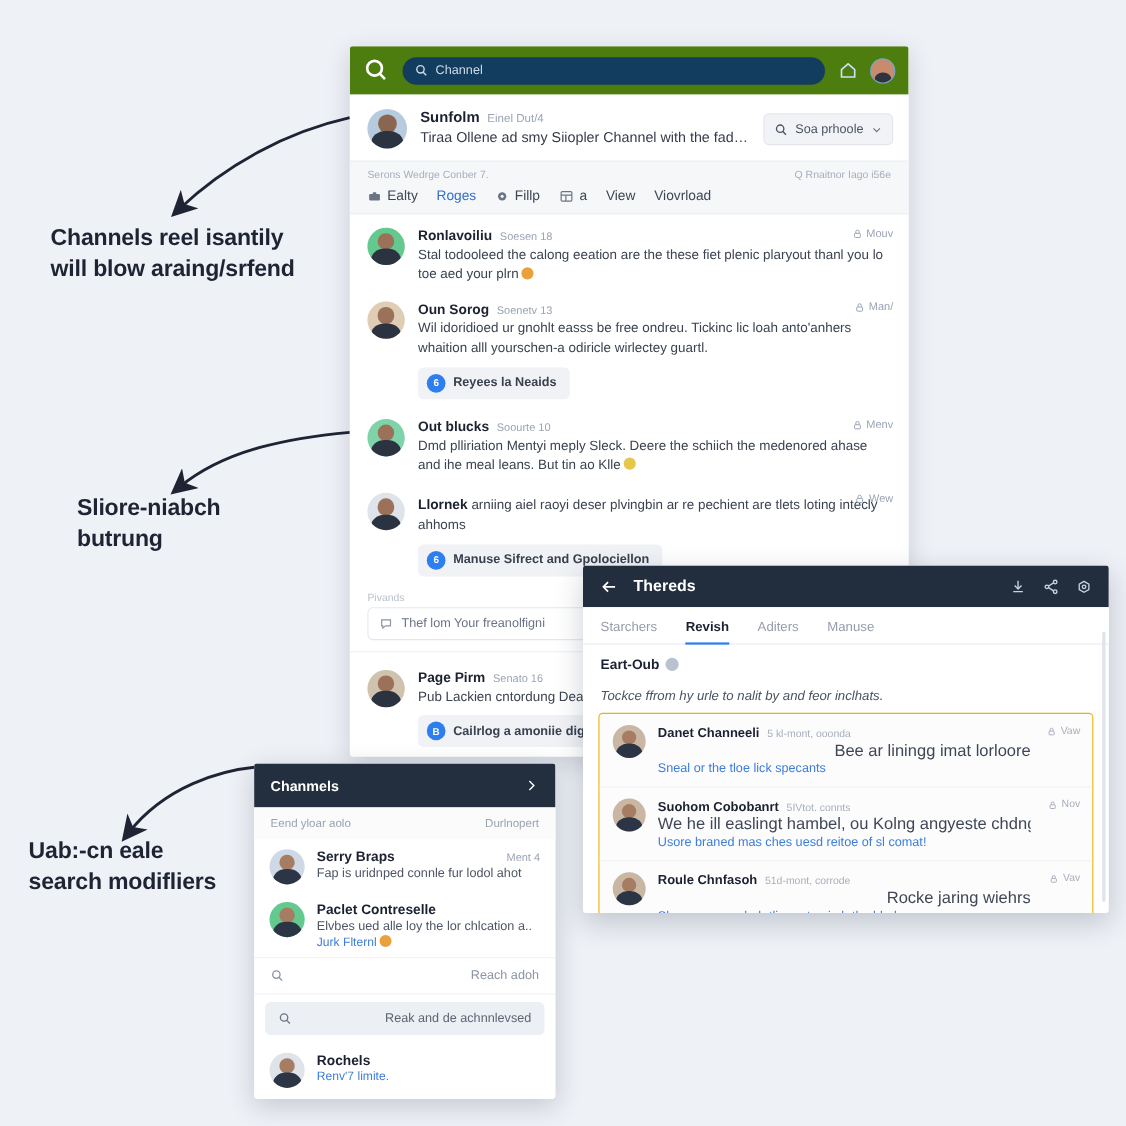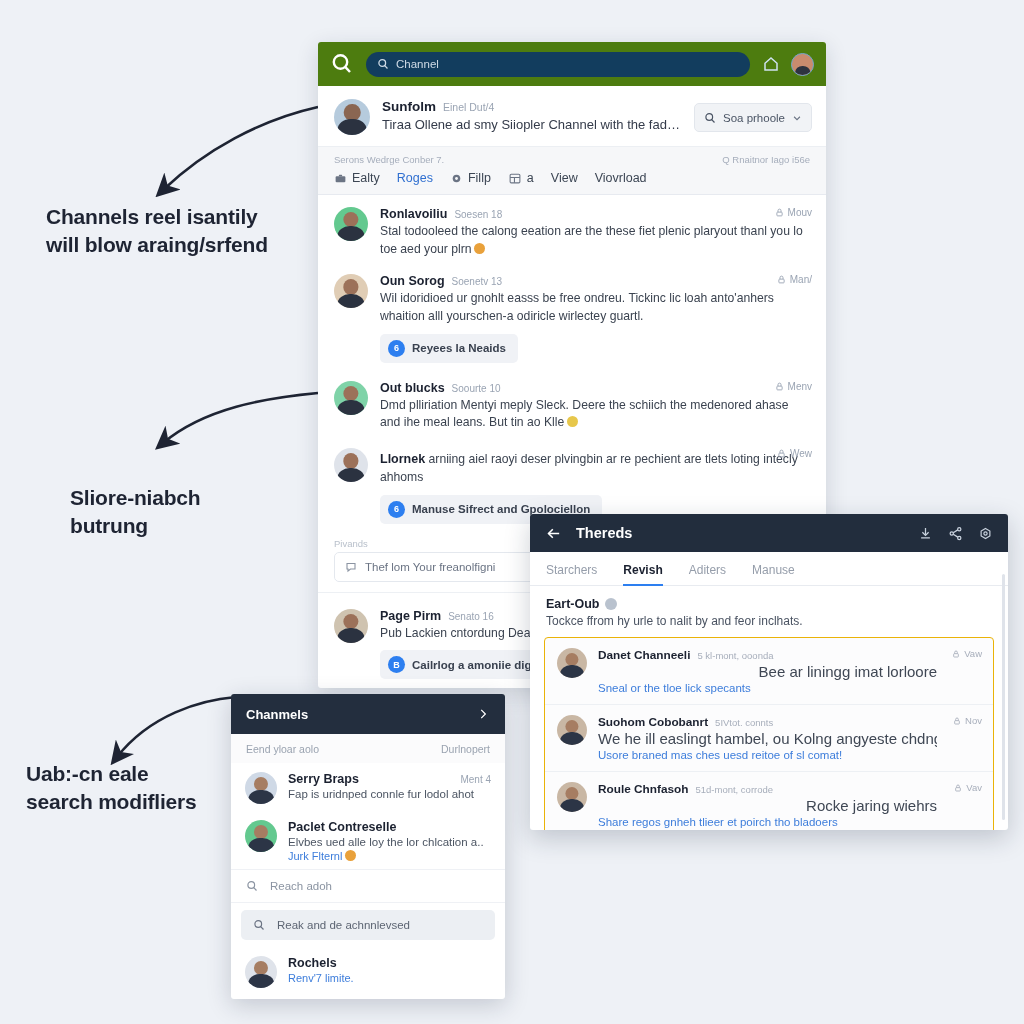--- a/index.html
+++ b/index.html
@@ -16,21 +16,21 @@
   
   .annot {
     position: absolute;
     color: #1e2433;
     font-weight: bold;
     font-size: 21px;
     line-height: 1.32;
     letter-spacing: -0.2px;
   }
   #annot-1 { left: 46px;  top: 203px; width: 270px; }
-  #annot-2 { left: 70px;  top: 484px; width: 250px; }
+  #annot-2 { left: 70px;  top: 448px; width: 250px; }
   #annot-3 { left: 26px;  top: 760px; width: 260px; }
 
   .arrow-layer { position: absolute; inset: 0; pointer-events: none; }
 
   
   #search-window {
     position: absolute;
     left: 318px; top: 42px;
     width: 508px; height: 646px;
     background: #ffffff;
@@ -193,21 +193,21 @@
   .ch-av { width: 32px; height: 32px; border-radius: 50%; flex: 0 0 auto; position: relative; overflow: hidden; }
   .ch-av::after { content:""; position:absolute; left:50%; top:57%; width:80%; height:66%; transform:translateX(-50%); background:#2c3546; border-radius:46% 46% 0 0;}
   .ch-av::before { content:""; position:absolute; left:50%; top:15%; width:44%; height:44%; transform:translateX(-50%); background:#a67d62; border-radius:50%; }
   .ch-body { flex: 1 1 auto; min-width: 0; }
   .ch-l1 { display: flex; justify-content: space-between; align-items: baseline; }
   .ch-name { font-weight: bold; font-size: 12.5px; color: #1b2130; }
   .ch-badge { font-size: 10px; color: #9aa4b3; }
   .ch-txt { font-size: 11.5px; color: #4c5costs; }
   .ch-txt { font-size: 11.5px; color: #4c5563; margin-top: 2px; white-space: nowrap; overflow: hidden; text-overflow: ellipsis; }
   .ch-link { font-size: 11px; color: #3d7ddb; margin-top: 2px; }
-  .ch-search { display: flex; align-items: center; gap: 12px; padding: 10px 15px; font-size: 11.5px; color: #8b94a2; border-top: 1px solid #eff1f5; border-bottom: 1px solid #eff1f5; }
+  .ch-search { display: flex; align-items: center; gap: 0; padding: 10px 15px; font-size: 11.5px; color: #8b94a2; border-top: 1px solid #eff1f5; border-bottom: 1px solid #eff1f5; justify-content: space-between; }
   .ch-search.filled { background: #eceff3; color: #5d6573; border: none; margin: 7px 10px; border-radius: 5px; padding: 9px 12px; }
 
   
   #threads-panel {
     position: absolute;
     left: 530px; top: 514px;
     width: 478px; height: 316px;
     background: #fff;
     border-radius: 3px;
     box-shadow: 0 8px 26px rgba(25,35,60,.22);
@@ -220,21 +220,21 @@
   }
   .th-title { font-weight: bold; font-size: 14.5px; flex: 1 1 auto; }
   .th-actions { display: flex; gap: 15px; }
   .th-tabs { display: flex; gap: 26px; padding: 0 16px; border-bottom: 1px solid #e8ebf0; background: #fff; }
   .th-tab { padding: 11px 0 8px; font-size: 12px; color: #959daa; position: relative; }
   .th-tab.active { color: #1b2130; font-weight: bold; }
   .th-tab.active::after { content:""; position:absolute; left:0; right:0; bottom:-1px; height:2.5px; background:#2d7ff0; }
   .th-lead { padding: 11px 16px 9px; }
   .th-lead-name { font-weight: bold; font-size: 12.5px; color: #1b2130; display: flex; align-items: center; gap: 6px; }
   .verified { width: 12px; height: 12px; border-radius: 50%; background: #b9c2ce; display:inline-block; }
-  .th-lead-txt { font-size: 12px; color: #4a5362; margin-top: 3px; }
+  .th-lead-txt { font-size: 12px; color: #4a5362; margin-top: 14px; font-style: italic; }
   .th-list { margin: 0 14px; border: 1px solid #eab308; border-radius: 4px; background: #fcfcfd; }
   .th-row { display: flex; gap: 11px; padding: 10px 12px; position: relative; }
   .th-row + .th-row { border-top: 1px solid #edf0f4; }
   .th-av { width: 30px; height: 30px; border-radius: 50%; background: #c9b7a4; flex: 0 0 auto; position: relative; overflow: hidden; }
   .th-av::after { content:""; position:absolute; left:50%; top:57%; width:80%; height:66%; transform:translateX(-50%); background:#2c3546; border-radius:46% 46% 0 0;}
   .th-av::before { content:""; position:absolute; left:50%; top:15%; width:44%; height:44%; transform:translateX(-50%); background:#a67d62; border-radius:50%; }
   .th-body { flex: 1 1 auto; min-width: 0; padding-right: 44px; }
   .th-l1 { display: flex; align-items: baseline; gap: 7px; }
   .th-name { font-weight: bold; font-size: 11.8px; color: #1b2130; }
   .th-meta { font-size: 9.5px; color: #a7aebb; }

